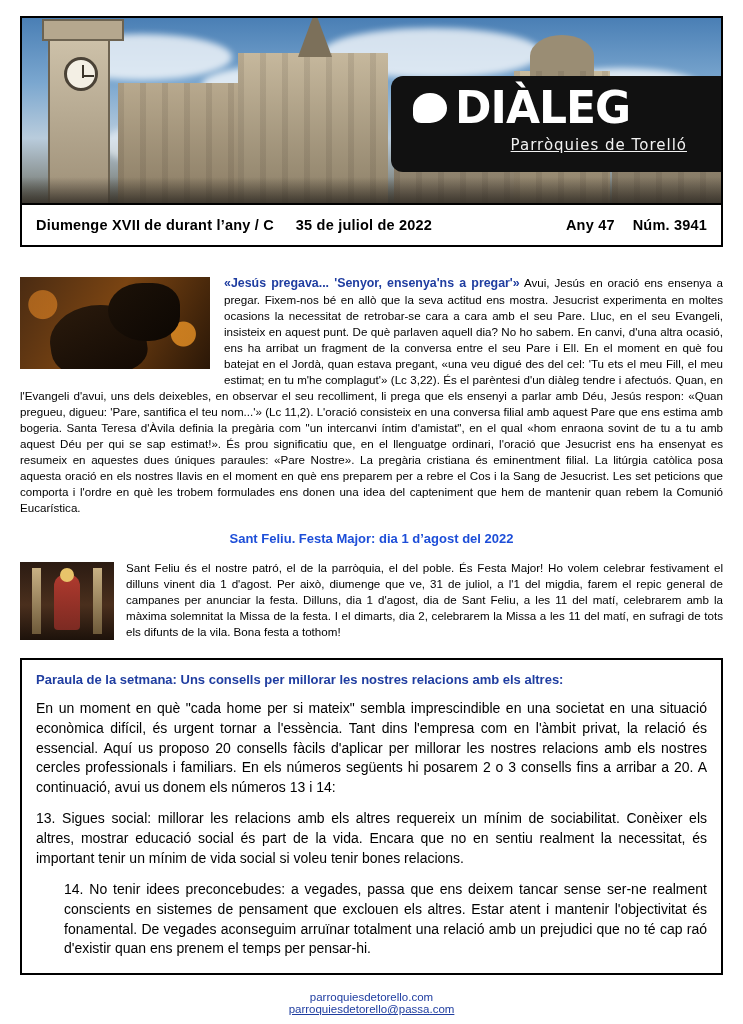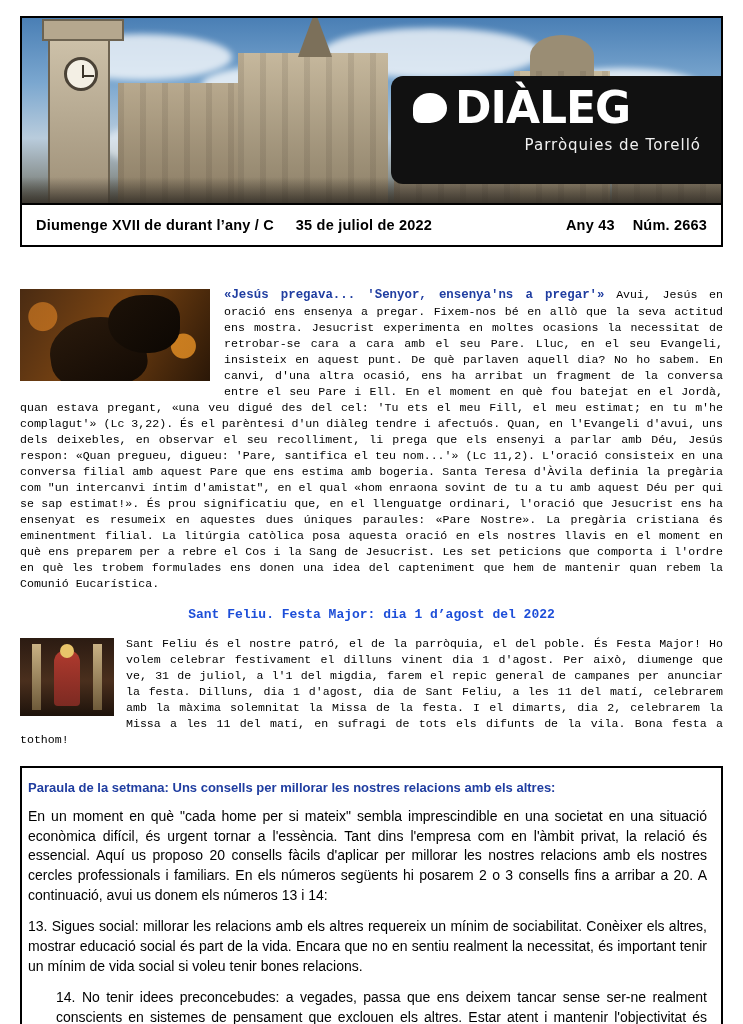--- a/index.html
+++ b/index.html
@@ -113,25 +113,25 @@
   }
   .dark-base {
     position: absolute; left:0; right:0; bottom:0; height: 26px;
     background: linear-gradient(180deg, rgba(60,55,45,0) 0%, rgba(50,45,38,0.85) 100%);
   }
 
   
   .logo-plaque {
     position: absolute;
     right: 0; top: 58px;
-    width: 330px; height: 108px;
+    width: 330px; height: 96px;
     background: #111111;
     border-radius: 12px 0 0 12px;
     color: #fff;
-    padding: 10px 20px 8px 22px;
+    padding: 10px 34px 8px 22px;
   }
   .logo-row { display: flex; align-items: center; }
   .speech-bubble {
     width: 34px; height: 30px;
     background: #ffffff;
     border-radius: 50% 50% 50% 8px;
     margin-right: 8px;
     flex: 0 0 auto;
     position: relative;
   }
@@ -142,45 +142,45 @@
     line-height: 1;
     font-family: "DejaVu Sans", sans-serif;
   }
   .logo-sub {
     text-align: right;
     font-size: 15px;
     letter-spacing: 1px;
     margin-top: 6px;
     color: #f2f2f2;
     font-family: "DejaVu Sans", sans-serif;
+    text-decoration: underline;
   }
 
   .issue-bar {
     border-top: 2px solid #000;
     height: 42px;
     display: flex;
     align-items: center;
     padding: 4px 14px;
     font-size: 14.5px;
     font-weight: bold;
     letter-spacing: .2px;
   }
   .issue-bar .spacer { flex: 1 1 auto; }
   .issue-bar span { white-space: nowrap; }
   .gap-a { width: 22px; display:inline-block; }
   .gap-b { width: 18px; display:inline-block; }
 
   
   .article {
-    margin: 40px auto 0 auto;
+    margin: 28px auto 0 auto;
     width: 703px;
     font-size: 11.6px;
     line-height: 1.38;
     text-align: justify;
-    font-family: Liberation Mono, monospace;
   }
   .photo-prayer {
     float: left;
     width: 190px;
     height: 92px;
     margin: 2px 14px 4px 0;
     background:
       radial-gradient(circle at 22% 72%, rgba(255,190,70,.95) 0 8px, transparent 9px),
       radial-gradient(circle at 40% 80%, rgba(255,170,60,.85) 0 10px, transparent 11px),
       radial-gradient(circle at 68% 30%, rgba(255,205,120,.55) 0 16px, transparent 17px),
@@ -242,21 +242,21 @@
   }
   .photo-altar .col-l { left: 12px; }
   .photo-altar .col-r { right: 12px; }
   .article-body { font-size: 11.6px; }
 
   
   .word-box {
     margin: 18px auto 0 auto;
     width: 703px;
     border: 2px solid #000;
-    padding: 12px 14px 14px 6px;
+    padding: 12px 14px 14px 14px;
   }
   .word-title {
     color: #1F3DA0;
     font-weight: bold;
     font-size: 13px;
     margin-bottom: 12px;
   }
   .word-box p {
     margin: 0 0 11px 0;
     font-size: 14px;
@@ -325,23 +325,23 @@
         </div>
         <div class="logo-sub">Parròquies de Torelló</div>
       </div>
     </div>
 
     <div class="issue-bar">
       <span>Diumenge XVII de durant l’any / C</span>
       <span class="gap-a"></span>
       <span>35 de juliol de 2022</span>
       <span class="spacer"></span>
-      <span>Any 43</span>
+      <span>Any 47</span>
       <span class="gap-b"></span>
-      <span>Núm. 2663</span>
+      <span>Núm. 3941</span>
     </div>
   </div>
 
   <div class="article">
     <div class="photo-prayer">
       <div class="hands"></div>
       <div class="head"></div>
     </div>
     <span class="lead-title">«Jesús pregava... 'Senyor, ensenya'ns a pregar'»</span><span class="article-body"> Avui, Jesús en oració ens ensenya a pregar. Fixem-nos bé en allò que la seva actitud ens mostra. Jesucrist experimenta en moltes ocasions la necessitat de retrobar-se cara a cara amb el seu Pare. Lluc, en el seu Evangeli, insisteix en aquest punt. De què parlaven aquell dia? No ho sabem. En canvi, d'una altra ocasió, ens ha arribat un fragment de la conversa entre el seu Pare i Ell. En el moment en què fou batejat en el Jordà, quan estava pregant, «una veu digué des del cel: 'Tu ets el meu Fill, el meu estimat; en tu m'he complagut'» (Lc 3,22). És el parèntesi d'un diàleg tendre i afectuós. Quan, en l'Evangeli d'avui, uns dels deixebles, en observar el seu recolliment, li prega que els ensenyi a parlar amb Déu, Jesús respon: «Quan pregueu, digueu: 'Pare, santifica el teu nom...'» (Lc 11,2). L'oració consisteix en una conversa filial amb aquest Pare que ens estima amb bogeria. Santa Teresa d'Àvila definia la pregària com "un intercanvi íntim d'amistat", en el qual «hom enraona sovint de tu a tu amb aquest Déu per qui se sap estimat!». És prou significatiu que, en el llenguatge ordinari, l'oració que Jesucrist ens ha ensenyat es resumeix en aquestes dues úniques paraules: «Pare Nostre». La pregària cristiana és eminentment filial. La litúrgia catòlica posa aquesta oració en els nostres llavis en el moment en què ens preparem per a rebre el Cos i la Sang de Jesucrist. Les set peticions que comporta i l'ordre en què les trobem formulades ens donen una idea del capteniment que hem de mantenir quan rebem la Comunió Eucarística.</span>
 

